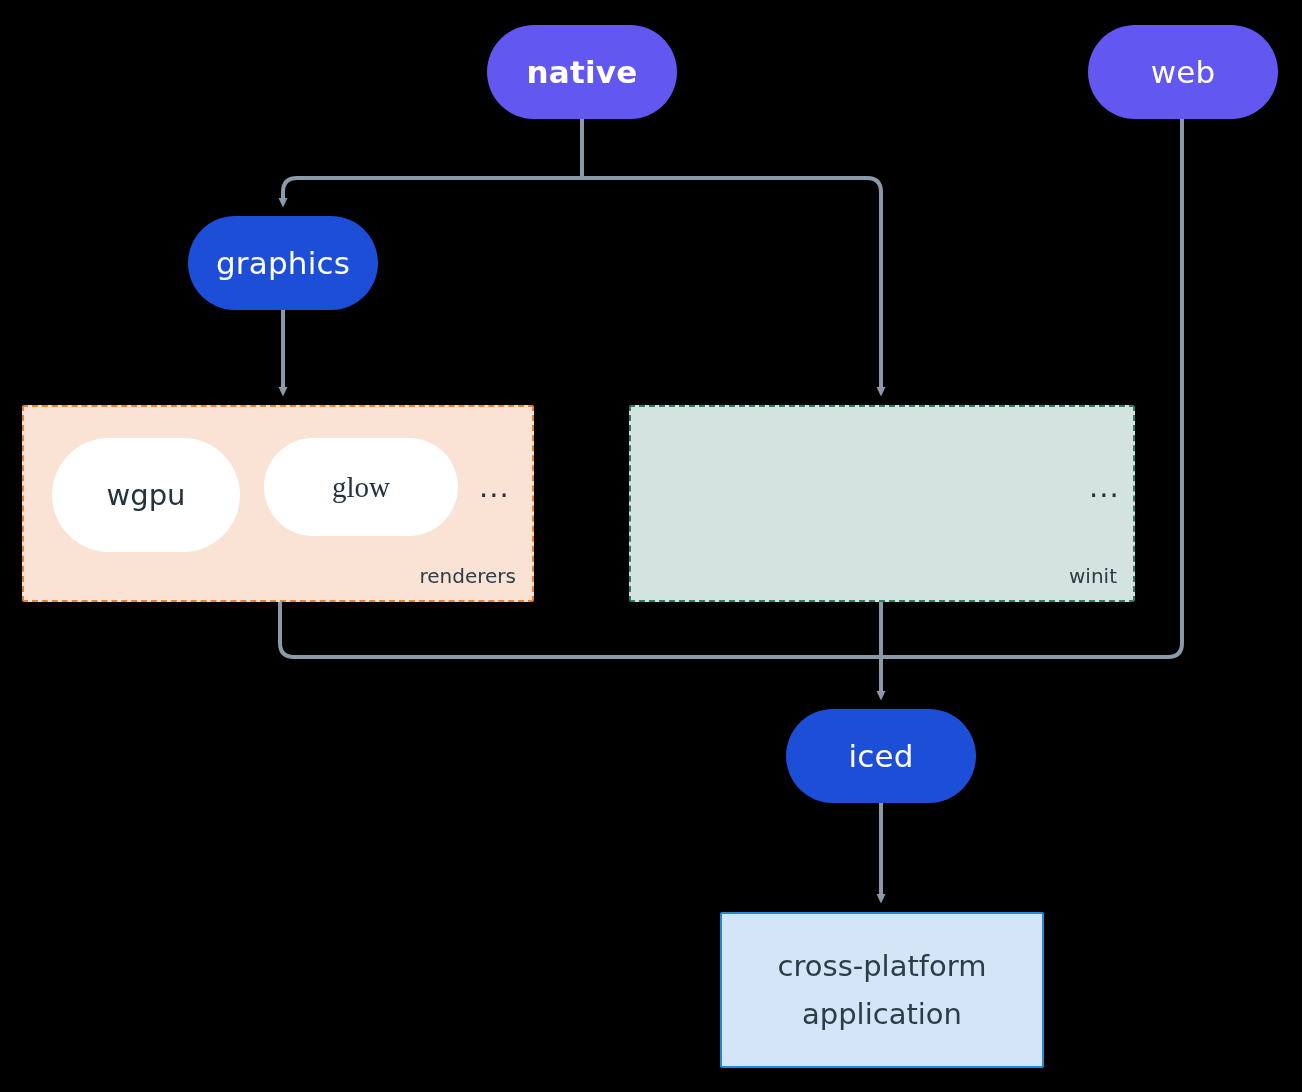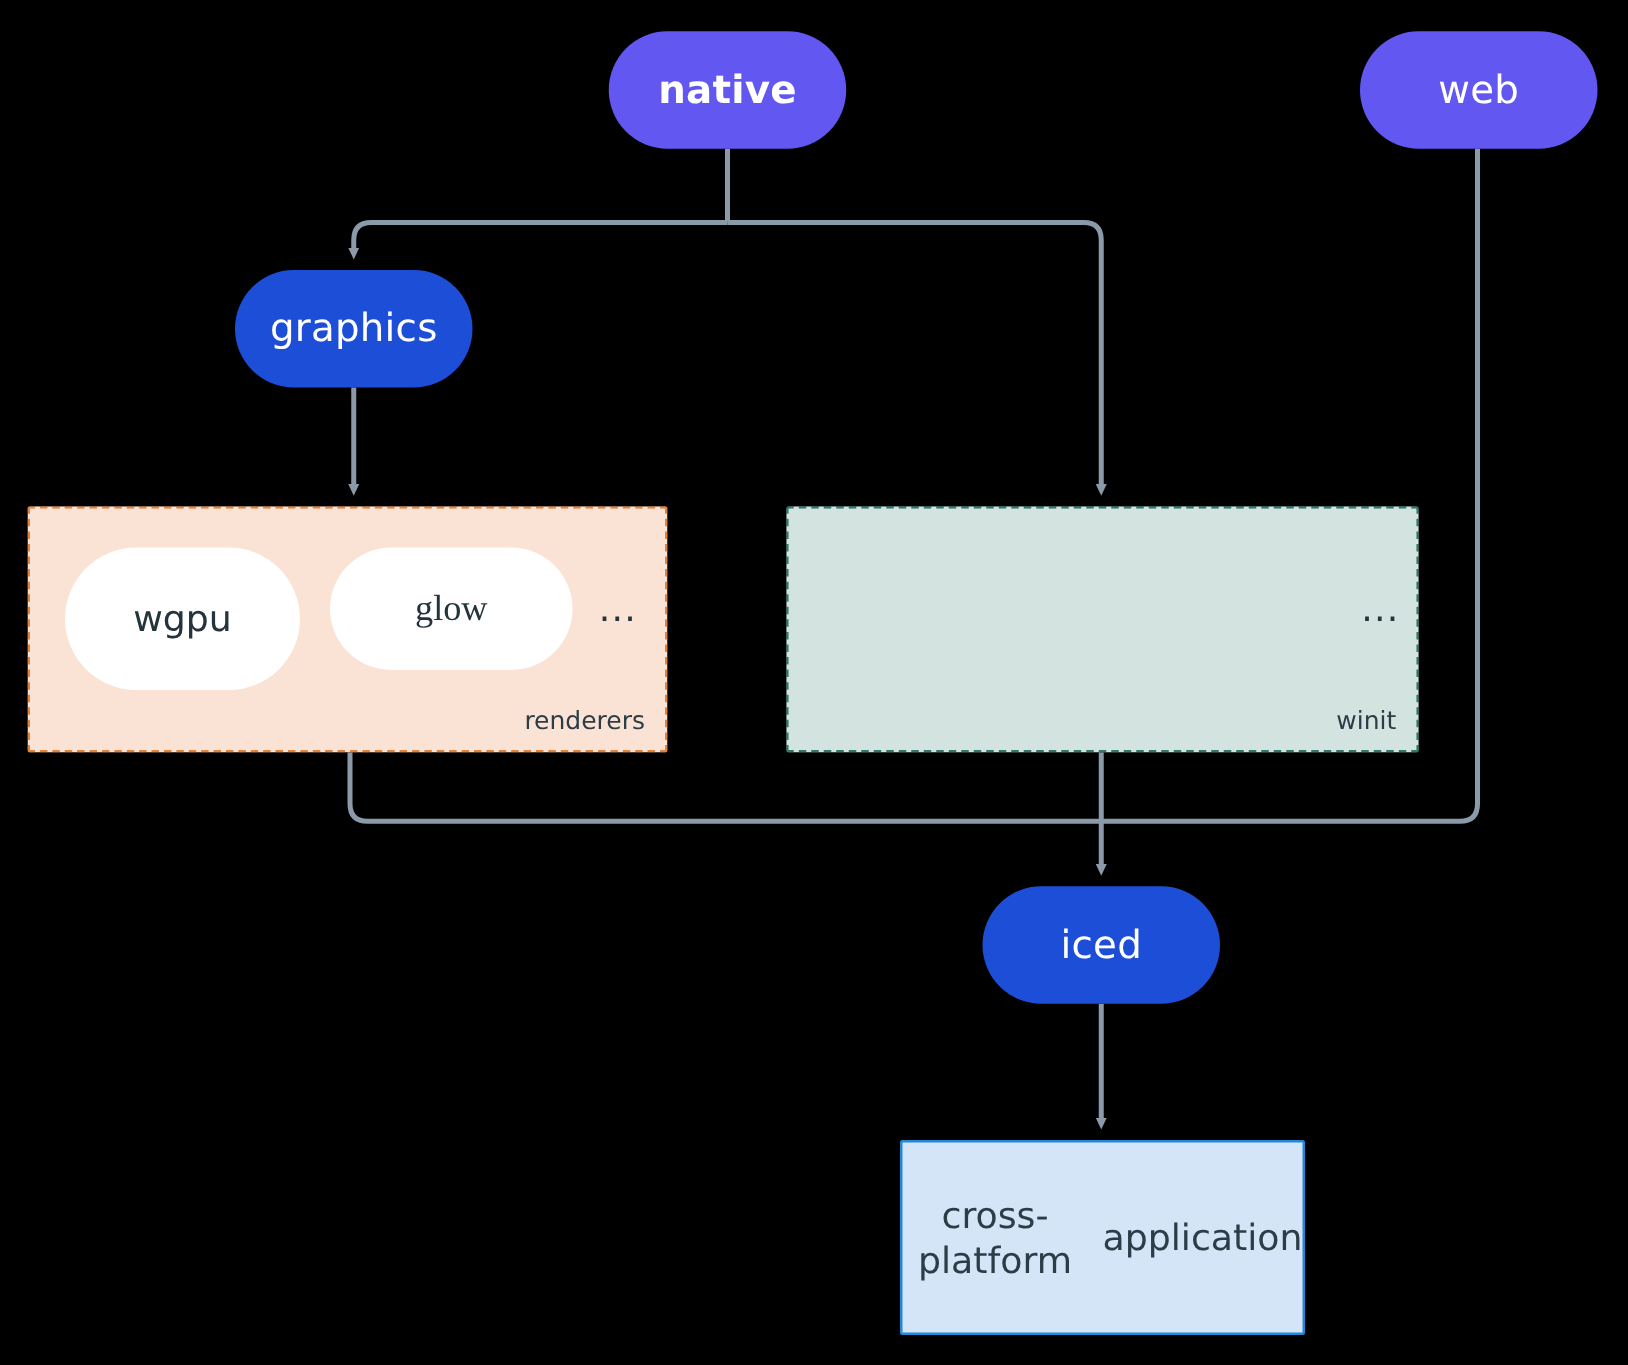--- a/index.html
+++ b/index.html
@@ -76,20 +76,21 @@
   .node-app {
     left: 720px;
     top: 912px;
     width: 324px;
     height: 156px;
     background: #D3E5F7;
     border: 2px solid #2388D6;
     border-radius: 2px;
     color: #2C3D47;
     font-size: 29px;
+    flex-direction: column;
     gap: 12px;
   }
   .node-app .app-line {
     display: block;
   }
   .group {
     position: absolute;
     box-sizing: border-box;
   }
   .group-renderers {

